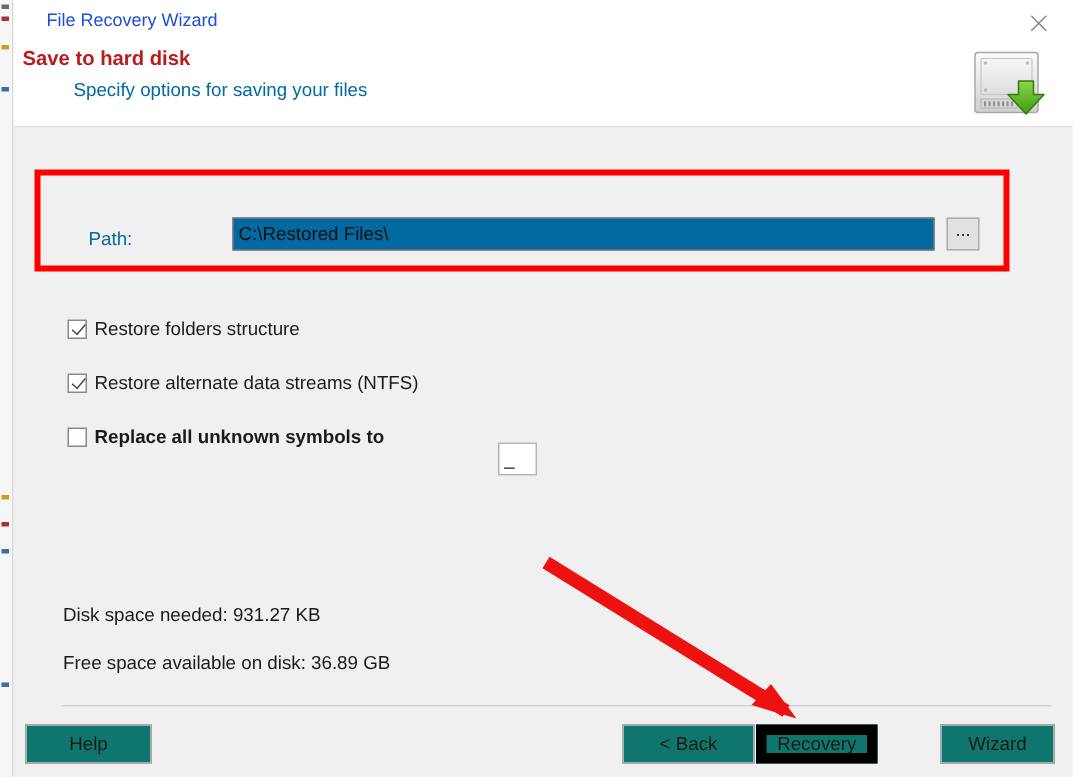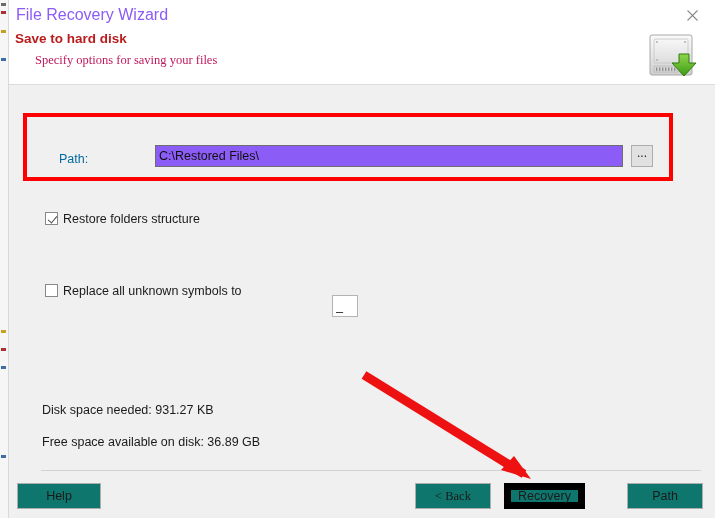--- a/index.html
+++ b/index.html
@@ -41,23 +41,23 @@
 
   
   #titlebar {
     position: relative;
     height: 30px;
     background: #ffffff;
     border-bottom: none;
   }
   #title-text {
     position: absolute;
-    left: 7px; top: 6px;
-    font-size: 16px;
-    color: #8b5cf6;
+    left: 22px; top: 6px;
+    font-size: 12px;
+    color: #1d4ed8;
     white-space: nowrap;
   }
   #close-btn {
     position: absolute;
     right: 0; top: 0;
     width: 46px; height: 30px;
     display: flex;
     align-items: center;
     justify-content: center;
     cursor: default;
@@ -74,25 +74,24 @@
   #header-title {
     position: absolute;
     left: 6px; top: 1px;
     font-size: 13.5px;
     font-weight: bold;
     color: #b91c1c;
     white-space: nowrap;
   }
   #header-subtitle {
     position: absolute;
-    left: 26px; top: 23px;
-    font-size: 12.5px;
-    color: #be185d;
-    white-space: nowrap;
-    font-family: Liberation Serif, serif;
+    left: 40px; top: 23px;
+    font-size: 12.5px;
+    color: #0369a1;
+    white-space: nowrap;
   }
   #header-icon {
     position: absolute;
     right: 12px; top: 1px;
     width: 62px; height: 50px;
   }
 
   
   #content {
     position: relative;
@@ -112,21 +111,21 @@
     position: absolute;
     left: 50px; top: 67px;
     font-size: 12.5px;
     color: #0369a1;
   }
   #path-input {
     position: absolute;
     left: 146px; top: 60px;
     width: 468px; height: 22px;
     box-sizing: border-box;
-    background: #8b5cf6;
+    background: #0369a1;
     border: 1px solid #6e6e6e;
     font-family: "Liberation Sans", sans-serif;
     font-size: 12.5px;
     color: #111111;
     padding: 0 3px;
     outline: none;
   }
   #browse-btn {
     position: absolute;
     left: 622px; top: 60px;
@@ -141,21 +140,21 @@
     color: #1a1a1a;
     line-height: 8px;
     padding-bottom: 6px;
     cursor: default;
   }
 
   .cb-row {
     position: absolute;
     left: 36px;
     display: flex;
-    align-items: flex-start;
+    align-items: center;
     white-space: nowrap;
   }
   .cb-box {
     width: 13px; height: 13px;
     box-sizing: border-box;
     background: #ffffff;
     border: 1px solid #888888;
     margin-right: 5px;
     flex: none;
     position: relative;
@@ -227,21 +226,21 @@
     border: 1px solid #adadad;
     font-family: "Liberation Sans", sans-serif;
     font-size: 12.5px;
     color: #1a1a1a;
     display: flex;
     align-items: center;
     justify-content: center;
     cursor: default;
   }
   #help-btn     { left: 8px;   width: 84px; }
-  #back-btn     { left: 406px; width: 76px; font-family: Liberation Serif, serif; }
+  #back-btn     { left: 406px; width: 88px; }
   #recovery-btn { left: 495px; width: 81px; border: 7px solid #000000; }
   #close-dlg-btn{ left: 618px; width: 76px; }
 </style>
 </head>
 <body>
 
 <div id="bg-sliver">
   <div class="fleck" style="top:3px;background:#6a6a6a;"></div>
   <div class="fleck" style="top:11px;background:#b03030;"></div>
   <div class="fleck" style="top:30px;background:#c8a020;"></div>
@@ -307,38 +306,42 @@
 
     <div id="path-label">Path:</div>
     <input id="path-input" type="text" value="C:\Restored Files\" style="">
     <div id="browse-btn">...</div>
 
     <div class="cb-row" style="top:127px;">
       <span class="cb-box checked"></span>
       <span class="cb-label">Restore folders structure</span>
     </div>
 
-
-    <div class="cb-row" style="top:199px;">
+    <div class="cb-row" style="top:163px;">
+      <span class="cb-box checked"></span>
+      <span class="cb-label">Restore alternate data streams (NTFS)</span>
+    </div>
+
+    <div class="cb-row" style="top:199px;font-weight:bold;">
       <span class="cb-box"></span>
       <span class="cb-label">Replace all unknown symbols to</span>
     </div>
 
     <input id="symbol-input" type="text" value="_" style="">
 
     <div id="space-needed" class="space-text">Disk space needed: 931.27 KB</div>
     <div id="space-free" class="space-text">Free space available on disk: 36.89 GB</div>
   </div>
 
   <div id="footer">
     <div id="footer-sep"></div>
     <div id="help-btn" class="btn">Help</div>
     <div id="back-btn" class="btn">&lt; Back</div>
     <div id="recovery-btn" class="btn">Recovery</div>
-    <div id="close-dlg-btn" class="btn">Path</div>
+    <div id="close-dlg-btn" class="btn">Wizard</div>
   </div>
 
   <svg id="arrow-overlay" aria-hidden="true">
     <line x1="355" y1="375" x2="515" y2="474" stroke="#ee1111" stroke-width="9" stroke-linecap="butt"></line>
     <path d="M522 479 L492 470 L505 456 Z" fill="#ee1111"></path>
   </svg>
 
 </div>
 
 </body></html>

